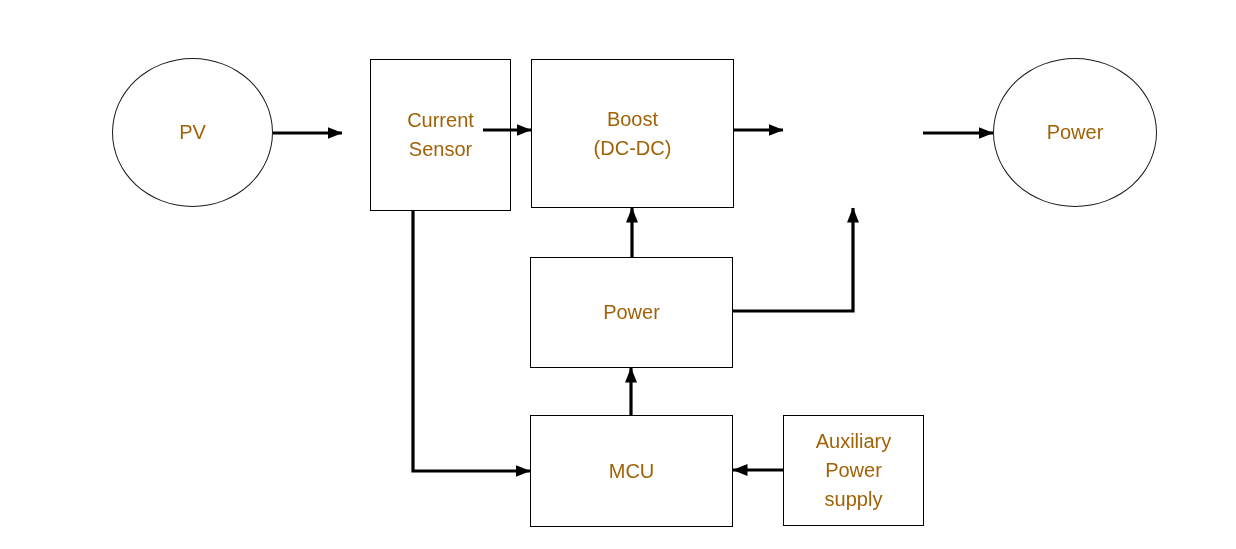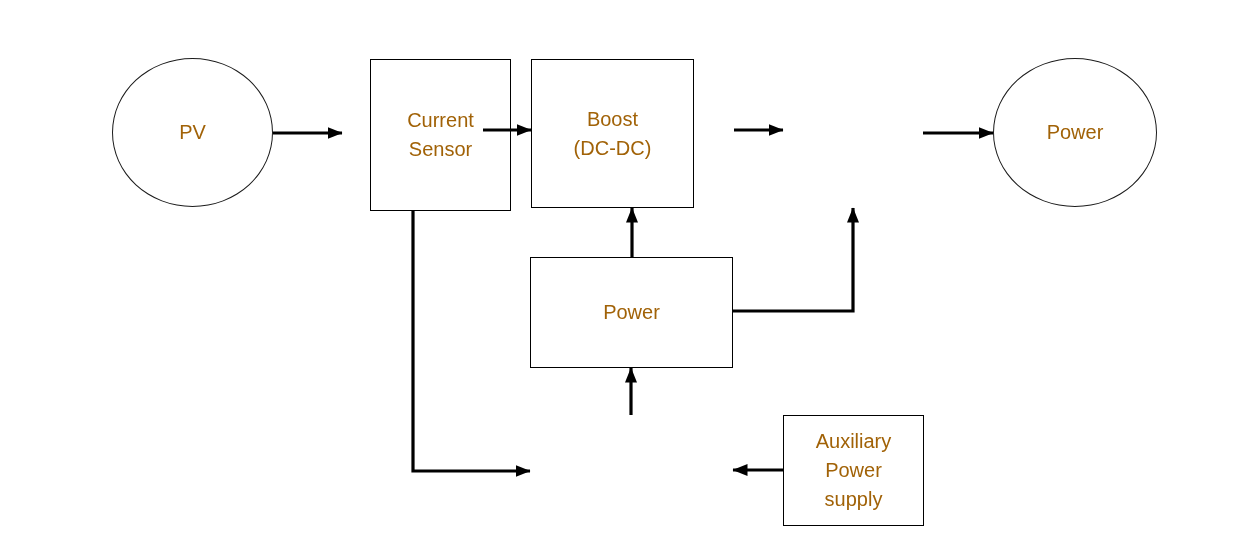--- a/index.html
+++ b/index.html
@@ -46,34 +46,37 @@
 
   <div class="node ellipse" style="left:112px; top:58px;  width:161px; height:149px;">
     <span class="lbl">PV</span>
   </div>
 
   <div class="node rect" style="left:342px; top:59px;  width:141px; height:152px;margin-left:28px;">
     <span class="lbl">Current
 Sensor</span>
   </div>
 
-  <div class="node rect" style="left:531px; top:59px;  width:163px; height:149px;">
+  <div class="node rect" style="left:531px; top:59px;  width:203px; height:149px;">
     <span class="lbl">Boost
 (DC-DC)</span>
   </div>
 
 
   <div class="node ellipse" style="left:993px; top:58px;  width:164px; height:149px;">
     <span class="lbl">Power</span>
   </div>
 
   <div class="node rect" style="left:530px; top:257px; width:203px; height:111px;">
     <span class="lbl">Power</span>
   </div>
 
+  <div class="node rect" style="left:530px; top:415px; width:203px; height:112px;">
+    <span class="lbl">MCU</span>
+  </div>
 
   <div class="node rect" style="left:783px; top:415px; width:141px; height:111px;">
     <span class="lbl">Auxiliary
 Power
 supply</span>
   </div>
 
   <svg class="edges" viewBox="0 0 1236 549" xmlns="http://www.w3.org/2000/svg">
     <defs>
       <marker id="ah" markerUnits="userSpaceOnUse" markerWidth="16" markerHeight="12" refX="14.5" refY="6" orient="auto">

